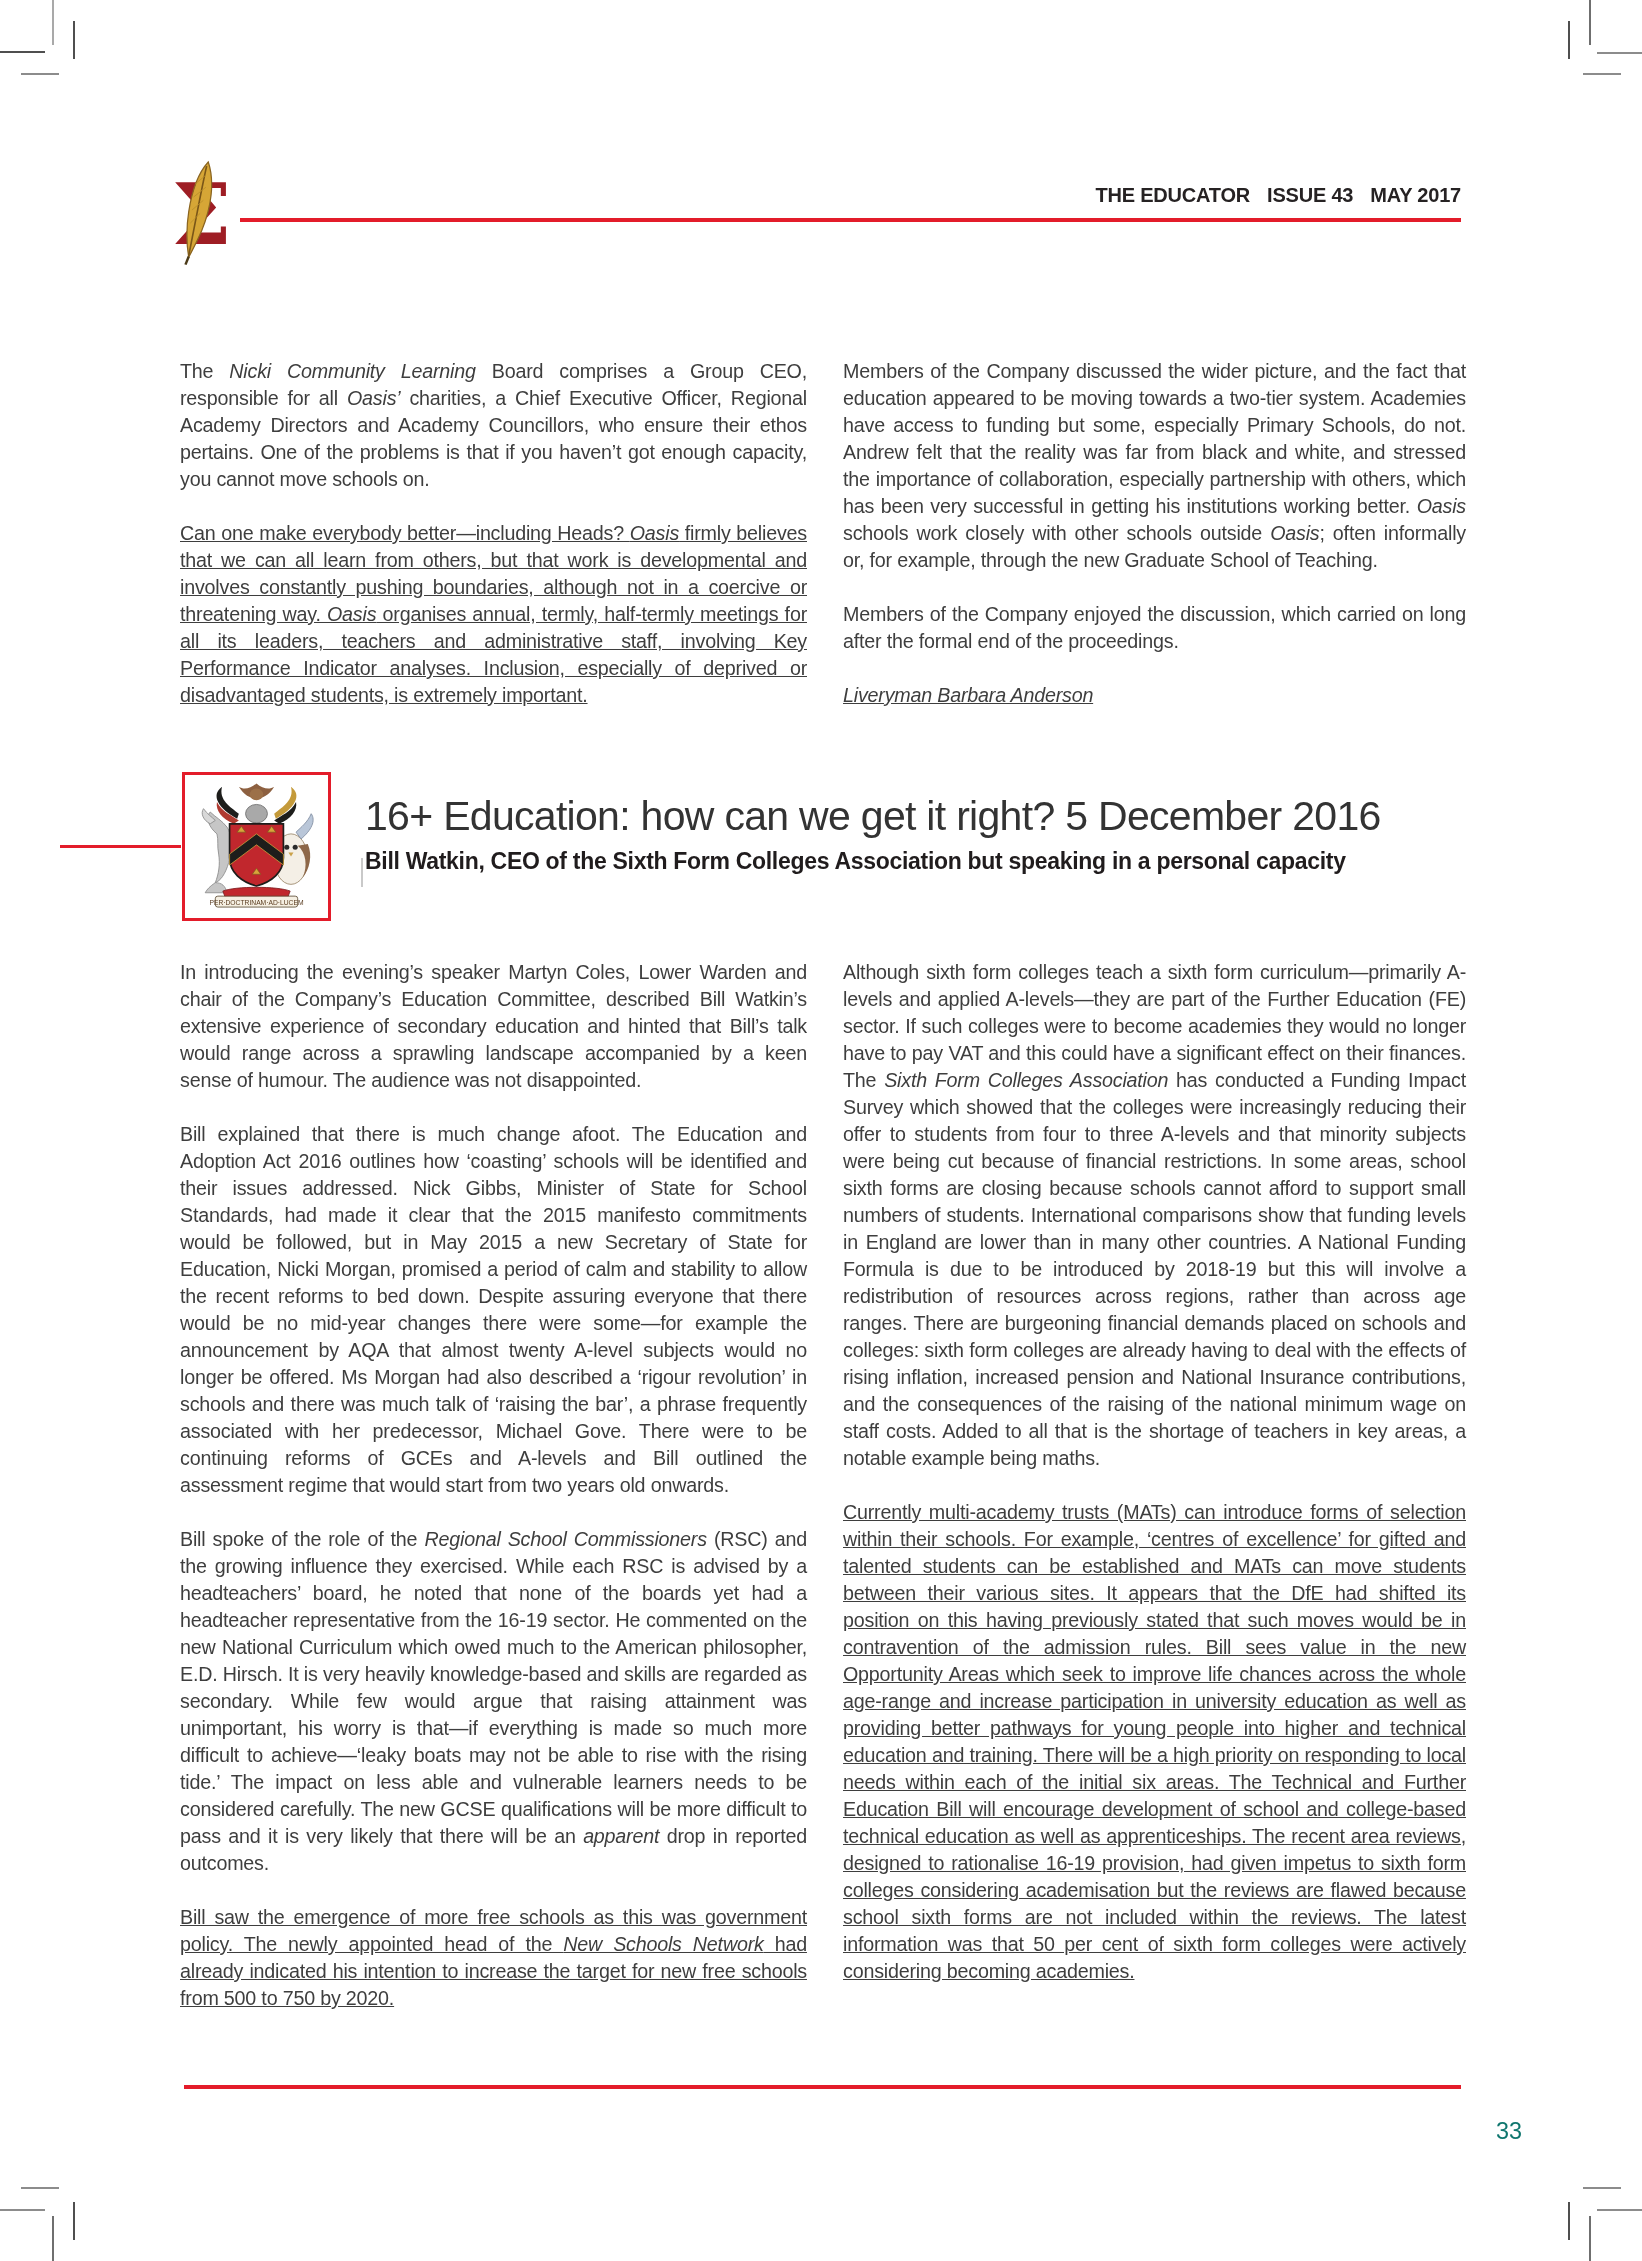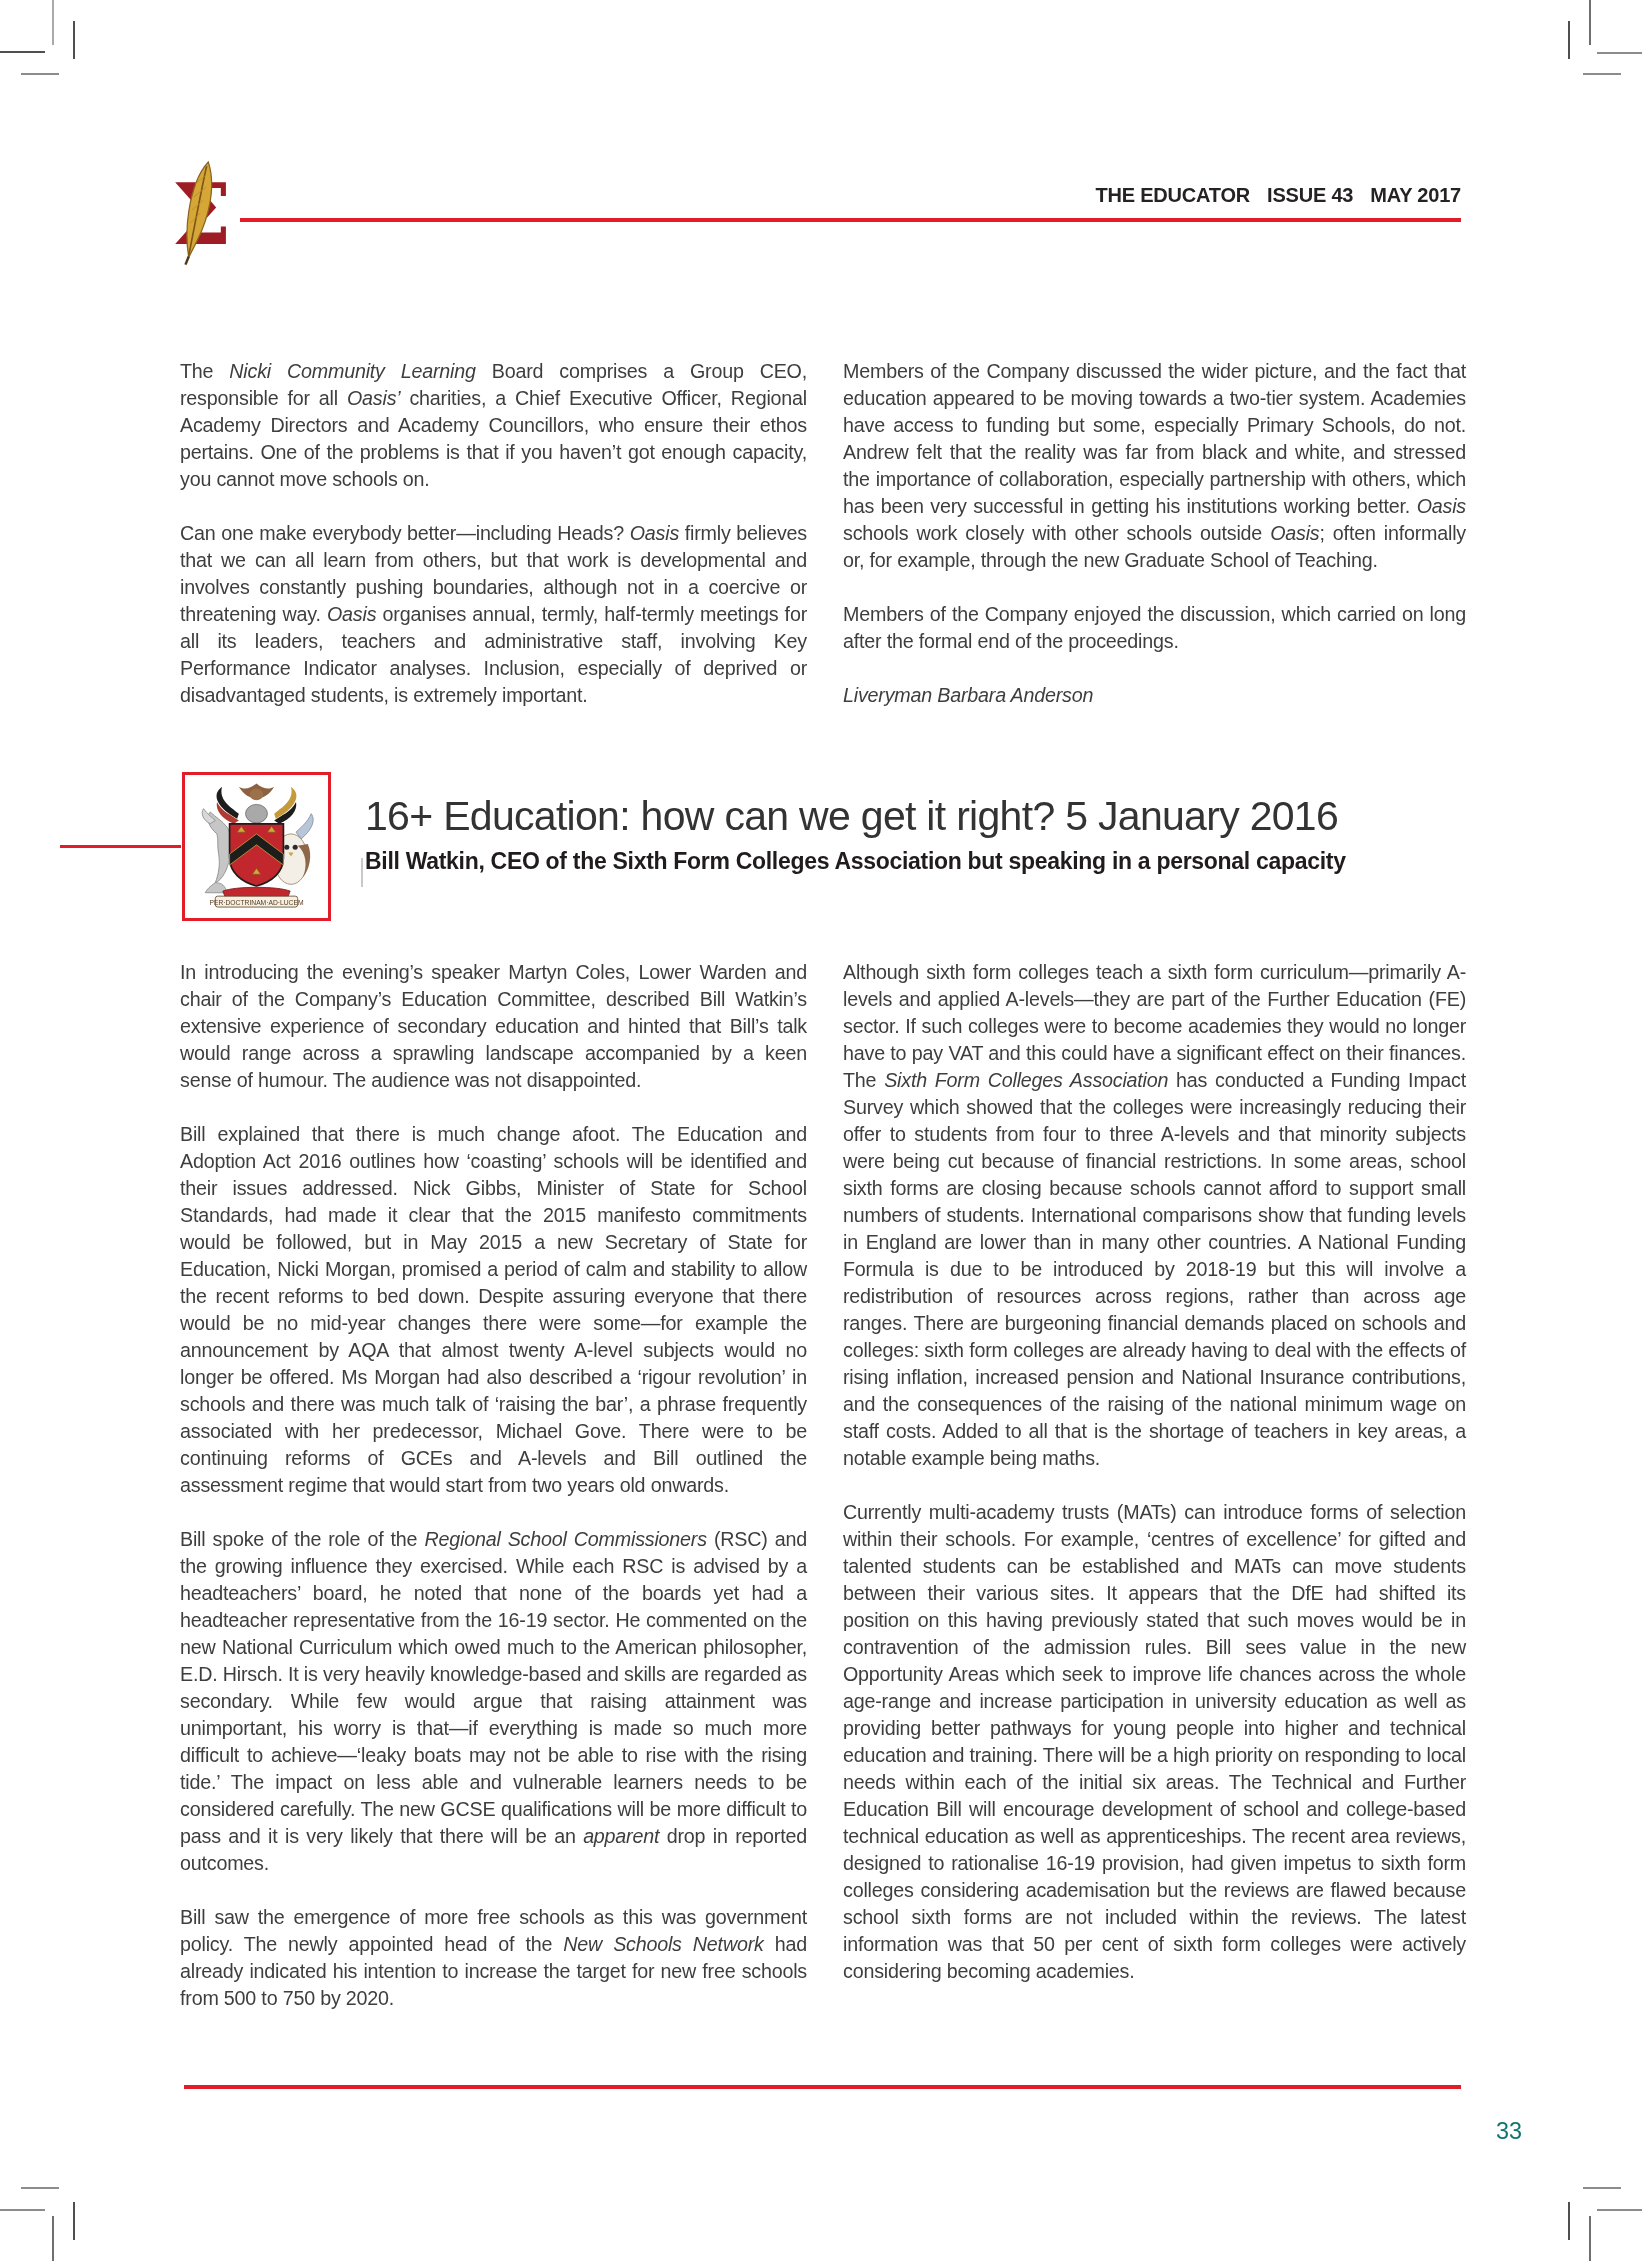--- a/index.html
+++ b/index.html
@@ -10,21 +10,21 @@
   .mark.dark{background:#4f4f4f;}
   .mark.mid{background:#6f6f6f;}
   
   .masthead{position:absolute;top:184px;right:181px;display:flex;gap:17px;
             font-size:20px;font-weight:700;color:#262223;letter-spacing:-0.2px;}
   .rule{position:absolute;background:#e31c2a;}
   
   .col{position:absolute;width:627px;font-size:19.7px;line-height:27px;color:#3e3e3e;
        text-align:justify;letter-spacing:-0.2px;}
   .col p{margin:0 0 27px 0;}
-  .col p:last-child{margin-bottom:0;}
+  .col p:last-child{margin-bottom:0;text-decoration:underline;}
   .byline{text-align:left;font-style:italic;}
   
   .crest-box{position:absolute;left:182px;top:772px;width:149px;height:149px;
              border:3.3px solid #e31c2a;box-sizing:border-box;background:#ffffff;}
   .crest-box svg{display:block;width:100%;height:100%;}
   .feature-title{position:absolute;left:365px;top:791px;width:1113px;
                  font-size:41px;font-weight:400;color:#333333;letter-spacing:-0.7px;line-height:50px;}
   .feature-subtitle{position:absolute;left:365px;top:848px;width:1113px;
                     font-size:23px;font-weight:700;color:#201c1d;letter-spacing:-0.3px;}
   .page-number{position:absolute;left:1496px;top:2118px;font-size:23.4px;color:#0f766e;}
@@ -111,21 +111,21 @@
       <path d="M53,94 L85,70 L117,94 L117,107 L85,83 L53,107 Z" fill="#1d1d1b" stroke="#c49a3a" stroke-width="1"></path>
       <path d="M62,68 l10,0 l-5,-7 Z M98,68 l10,0 l-5,-7 Z M80,118 l10,0 l-5,-7 Z" fill="#d9a43b" stroke="#7a5a1e" stroke-width="0.8"></path>
 
       <path d="M45,138 C60,132 110,132 125,138 L122,146 L48,146 Z" fill="#c1272d" stroke="#7d1a1e"></path>
       <rect x="36" y="144" width="98" height="13" rx="3" fill="#f5efe2" stroke="#5a4a32"></rect>
       <text x="85" y="154" text-anchor="middle" font-size="8" fill="#5a3c20" font-family="Liberation Sans, sans-serif">PER·DOCTRINAM·AD·LUCEM</text>
     </svg>
   </div>
   <div class="scan-tick"></div>
 
-  <div class="feature-title">16+ Education: how can we get it right? 5 January 2016</div>
+  <div class="feature-title">16+ Education: how can we get it right? 5 December 2016</div>
   <div class="feature-subtitle">Bill Watkin, CEO of the Sixth Form Colleges Association but speaking in a personal capacity</div>
 
   <div class="col" style="left:180px;top:959px;width:627px;">
     <p><span>In introducing the evening’s speaker Martyn Coles, Lower Warden and chair of the Company’s Education Committee, described Bill Watkin’s extensive experience of secondary education and hinted that Bill’s talk would range across a sprawling landscape accompanied by a keen sense of humour. The audience was not disappointed.</span></p>
     <p><span>Bill explained that there is much change afoot. The Education and Adoption Act 2016 outlines how ‘coasting’ schools will be identified and their issues addressed. Nick Gibbs, Minister of State for School Standards, had made it clear that the 2015 manifesto commitments would be followed, but in May 2015 a new Secretary of State for Education, Nicki Morgan, promised a period of calm and stability to allow the recent reforms to bed down. Despite assuring everyone that there would be no mid-year changes there were some—for example the announcement by AQA that almost twenty A-level subjects would no longer be offered. Ms Morgan had also described a ‘rigour revolution’ in schools and there was much talk of ‘raising the bar’, a phrase frequently associated with her predecessor, Michael Gove. There were to be continuing reforms of GCEs and A-levels and Bill outlined the assessment regime that would start from two years old onwards.</span></p>
     <p><span>Bill spoke of the role of the </span><i>Regional School Commissioners</i><span> (RSC) and the growing influence they exercised. While each RSC is advised by a headteachers’ board, he noted that none of the boards yet had a headteacher representative from the 16-19 sector.  He commented on the new National Curriculum which owed much to the American philosopher, E.D. Hirsch. It is very heavily knowledge-based and skills are regarded as secondary. While few would argue that raising attainment was unimportant, his worry is that—if everything is made so much more difficult to achieve—‘leaky boats may not be able to rise with the rising tide.’ The impact on less able and vulnerable learners needs to be considered carefully. The new GCSE qualifications will be more difficult to pass and it is very likely that there will be an </span><i>apparent</i><span> drop in reported outcomes.</span></p>
     <p><span>Bill saw the emergence of more free schools as this was government policy. The newly appointed head of the </span><i>New Schools Network</i><span> had already indicated his intention to increase the target for new free schools from 500 to 750 by 2020.</span></p>
   </div>
   <div class="col" style="left:843px;top:959px;width:623px;">
     <p><span>Although sixth form colleges teach a sixth form curriculum—primarily A-levels and applied A-levels—they are part of the Further Education (FE) sector. If such colleges were to become academies they would no longer have to pay VAT and this could have a significant effect on their finances. The </span><i>Sixth Form Colleges Association</i><span> has conducted a Funding Impact Survey which showed that the colleges were increasingly reducing their offer to students from four to three A-levels and that minority subjects were being cut because of financial restrictions. In some areas, school sixth forms are closing because schools cannot afford to support small numbers of students. International comparisons show that funding levels in England are lower than in many other countries. A National Funding Formula is due to be introduced by 2018-19 but this will involve a redistribution of resources across regions, rather than across age ranges. There are burgeoning financial demands placed on schools and colleges: sixth form colleges are already having to deal with the effects of rising inflation, increased pension and National Insurance contributions, and the consequences of the raising of the national minimum wage on staff costs. Added to all that is the shortage of teachers in key areas, a notable example being maths.</span></p>

